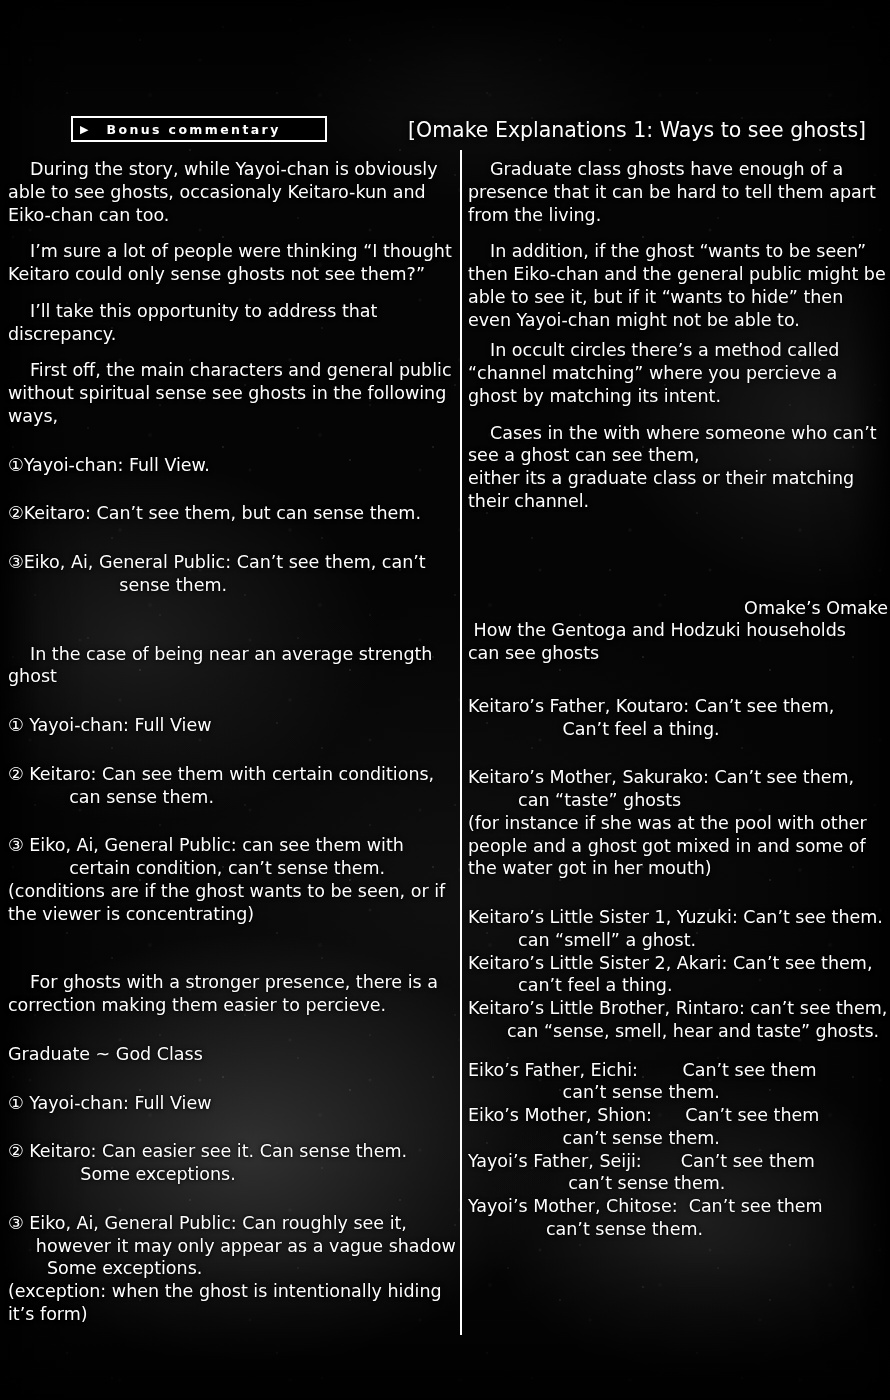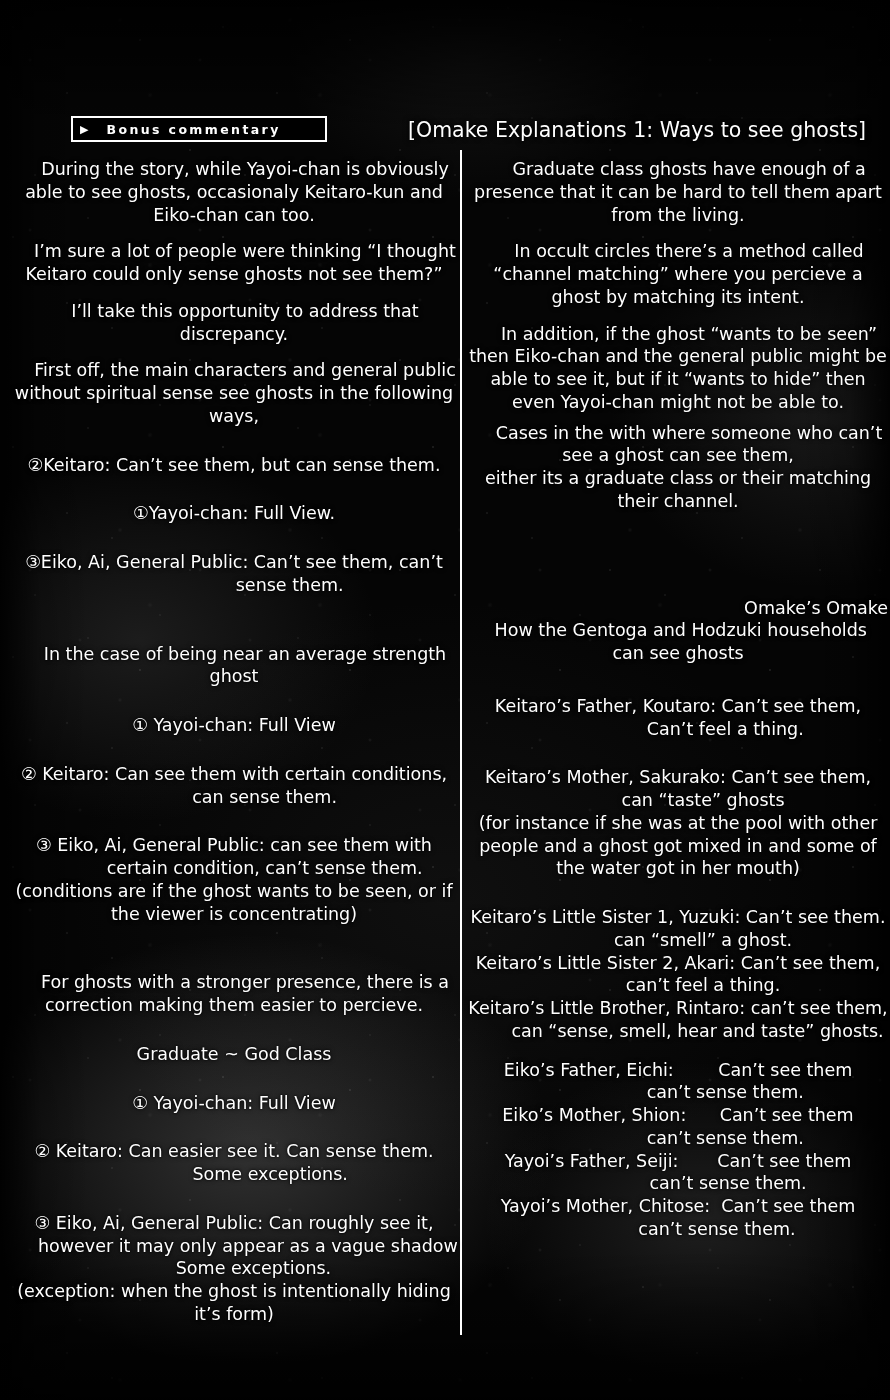--- a/index.html
+++ b/index.html
@@ -131,21 +131,20 @@
     line-height: 1.30;
     color: #ffffff;
     text-shadow: 0 0 5px rgba(0,0,0,0.95), 0 0 2px rgba(0,0,0,0.9);
   }
   .col-left { left: 8px; width: 452px; }
   .col-right { left: 468px; width: 420px; }
 
   .col p {
     margin: 0 0 14px 0;
     white-space: pre-wrap;
-    text-align: center;
   }
   .col p.tight { margin-bottom: 0; }
   .col p.indent { text-indent: 22px; }
   .col p.gap-sm { margin-bottom: 8px; }
   .col p.gap-lg { margin-bottom: 26px; }
   .col p.gap-xl { margin-bottom: 46px; }
   .col p.center { text-align: right; }
 </style>
 </head>
 <body>
@@ -164,22 +163,22 @@
 
     <div class="omake-title">[Omake Explanations 1: Ways to see ghosts]</div>
 
     <div class="divider"></div>
 
     <div class="col col-left">
       <p class="indent">During the story, while Yayoi-chan is obviously able to see ghosts, occasionaly Keitaro-kun and Eiko-chan can too.</p>
       <p class="indent">I’m sure a lot of people were thinking “I thought Keitaro could only sense ghosts not see them?”</p>
       <p class="indent">I’ll take this opportunity to address that discrepancy.</p>
       <p class="indent gap-lg">First off, the main characters and general public without spiritual sense see ghosts in the following ways,</p>
+      <p class="gap-lg">①Yayoi-chan: Full View.</p>
       <p class="gap-lg">②Keitaro: Can’t see them, but can sense them.</p>
-      <p class="gap-lg">①Yayoi-chan: Full View.</p>
       <p class="gap-xl">③Eiko, Ai, General Public: Can’t see them, can’t
                     sense them.</p>
       <p class="indent gap-lg">In the case of being near an average strength ghost</p>
       <p class="gap-lg">① Yayoi-chan: Full View</p>
       <p class="gap-lg">② Keitaro: Can see them with certain conditions,
            can sense them.</p>
       <p class="tight">③ Eiko, Ai, General Public: can see them with
            certain condition, can’t sense them.</p>
       <p class="gap-xl">(conditions are if the ghost wants to be seen, or if the viewer is concentrating)</p>
       <p class="indent gap-lg">For ghosts with a stronger presence, there is a correction making them easier to percieve.</p>
@@ -188,22 +187,22 @@
       <p class="gap-lg">② Keitaro: Can easier see it. Can sense them.
              Some exceptions.</p>
       <p class="tight">③ Eiko, Ai, General Public: Can roughly see it,
      however it may only appear as a vague shadow
        Some exceptions.</p>
       <p>(exception: when the ghost is intentionally hiding it’s form)</p>
     </div>
 
     <div class="col col-right">
       <p class="indent">Graduate class ghosts have enough of a presence that it can be hard to tell them apart from the living.</p>
+      <p class="indent gap-sm">In addition, if the ghost “wants to be seen” then Eiko-chan and the general public might be able to see it, but if it “wants to hide” then even Yayoi-chan might not be able to.</p>
       <p class="indent">In occult circles there’s a method called “channel matching” where you percieve a ghost by matching its intent.</p>
-      <p class="indent gap-sm">In addition, if the ghost “wants to be seen” then Eiko-chan and the general public might be able to see it, but if it “wants to hide” then even Yayoi-chan might not be able to.</p>
       <p class="indent tight">Cases in the with where someone who can’t see a ghost can see them,</p>
       <p style="margin-bottom:84px">either its a graduate class or their matching their channel.</p>
 
       <p class="center tight">Omake’s Omake</p>
       <p class="tight"> How the Gentoga and Hodzuki households</p>
       <p style="margin-bottom:30px">can see ghosts</p>
 
       <p class="gap-lg">Keitaro’s Father, Koutaro: Can’t see them,
                  Can’t feel a thing.</p>
       <p class="tight">Keitaro’s Mother, Sakurako: Can’t see them,

